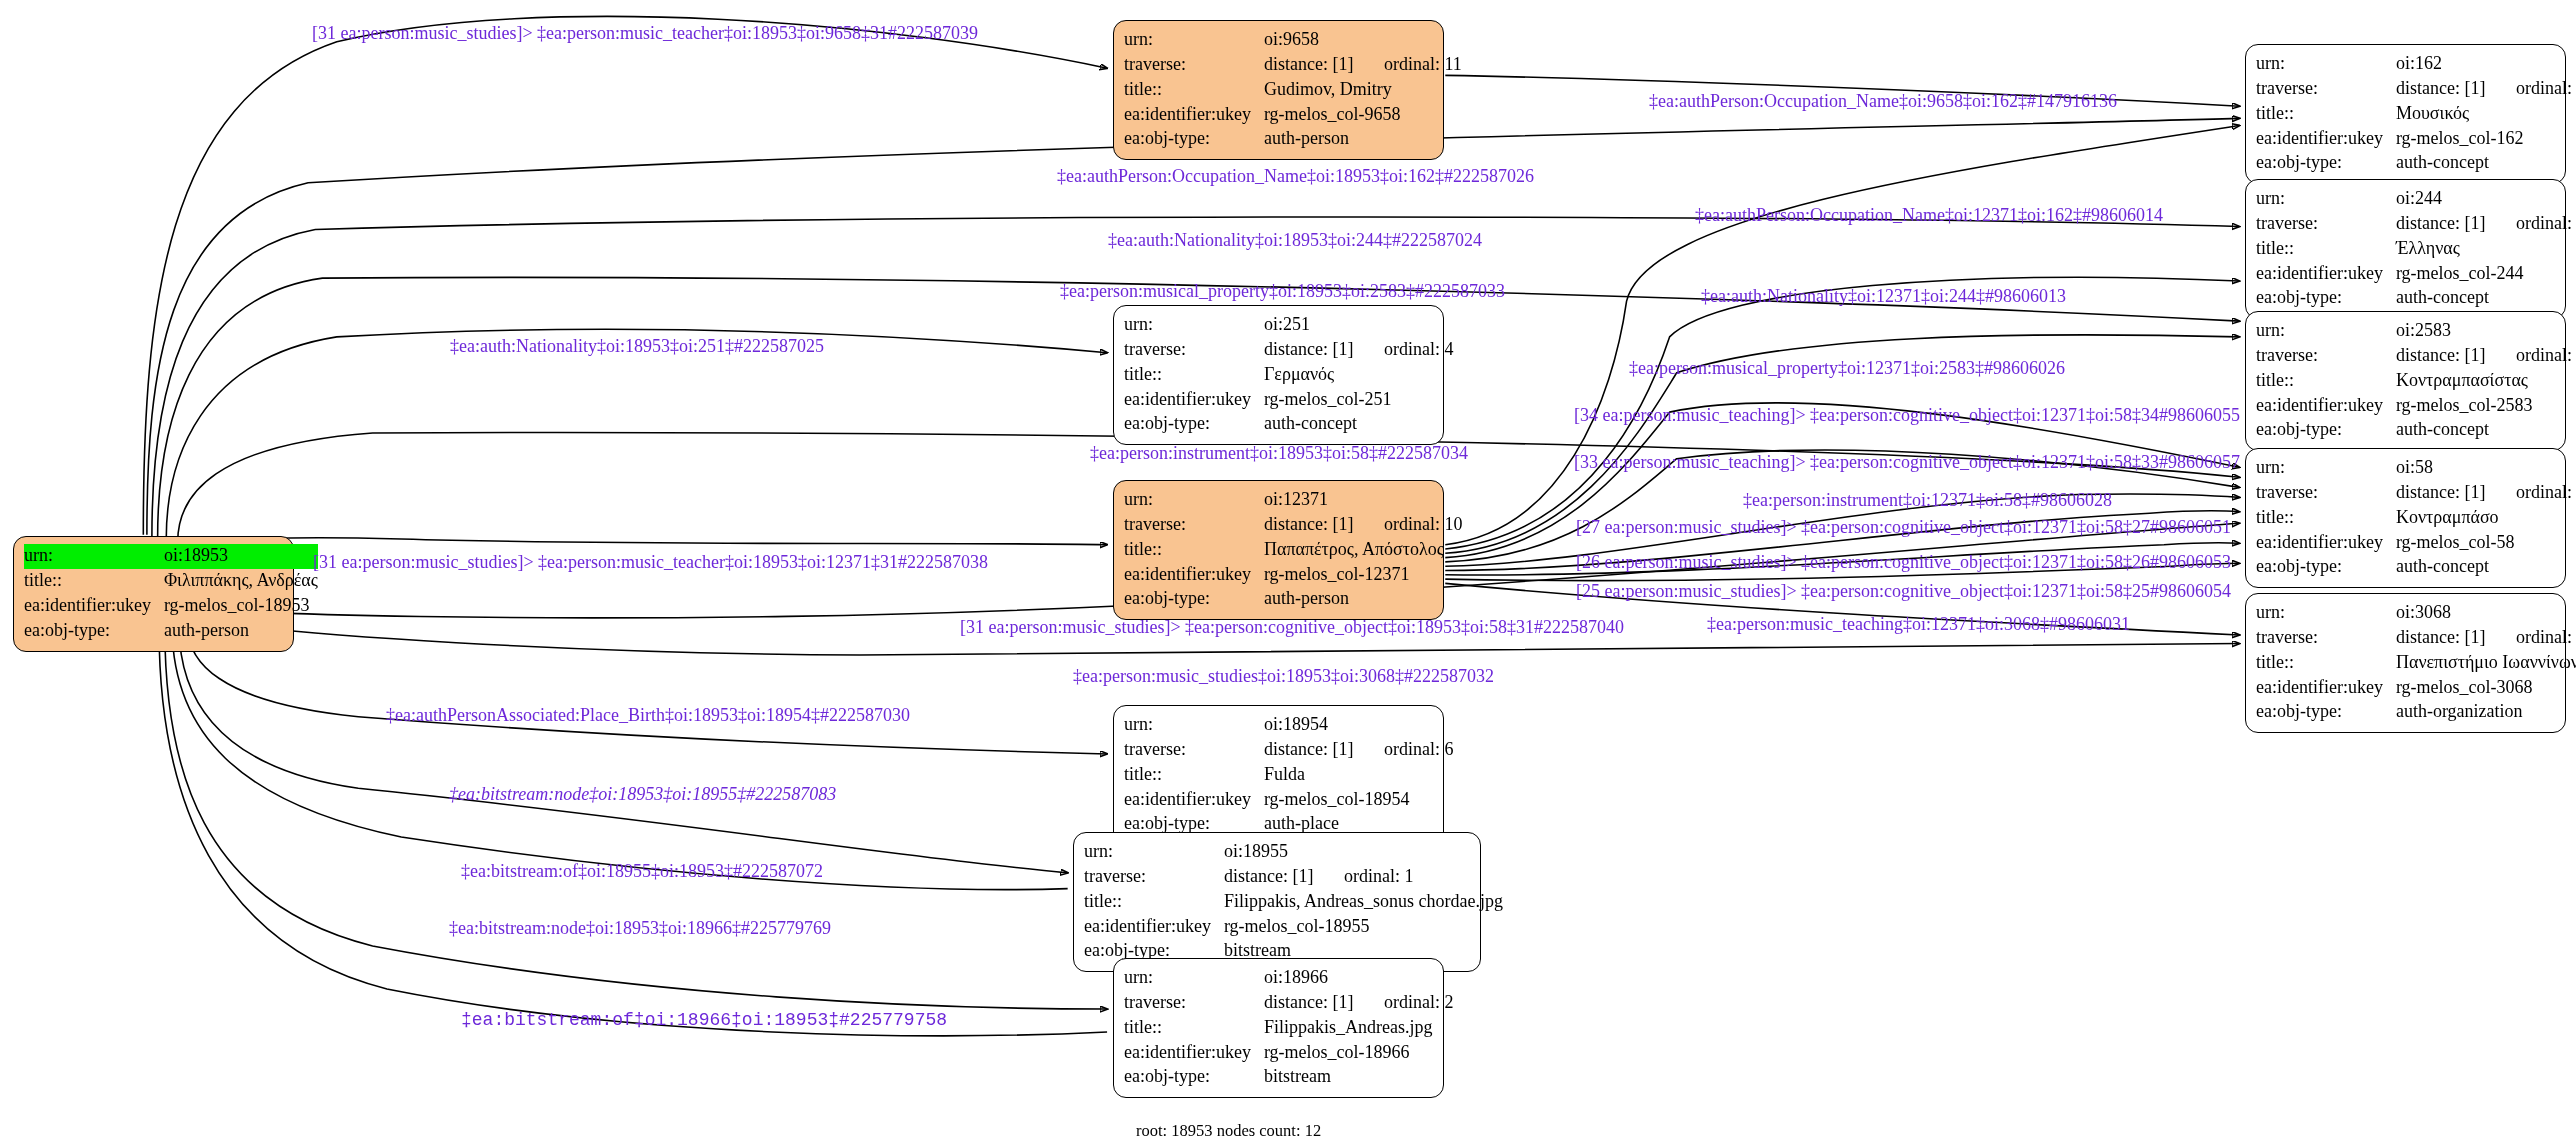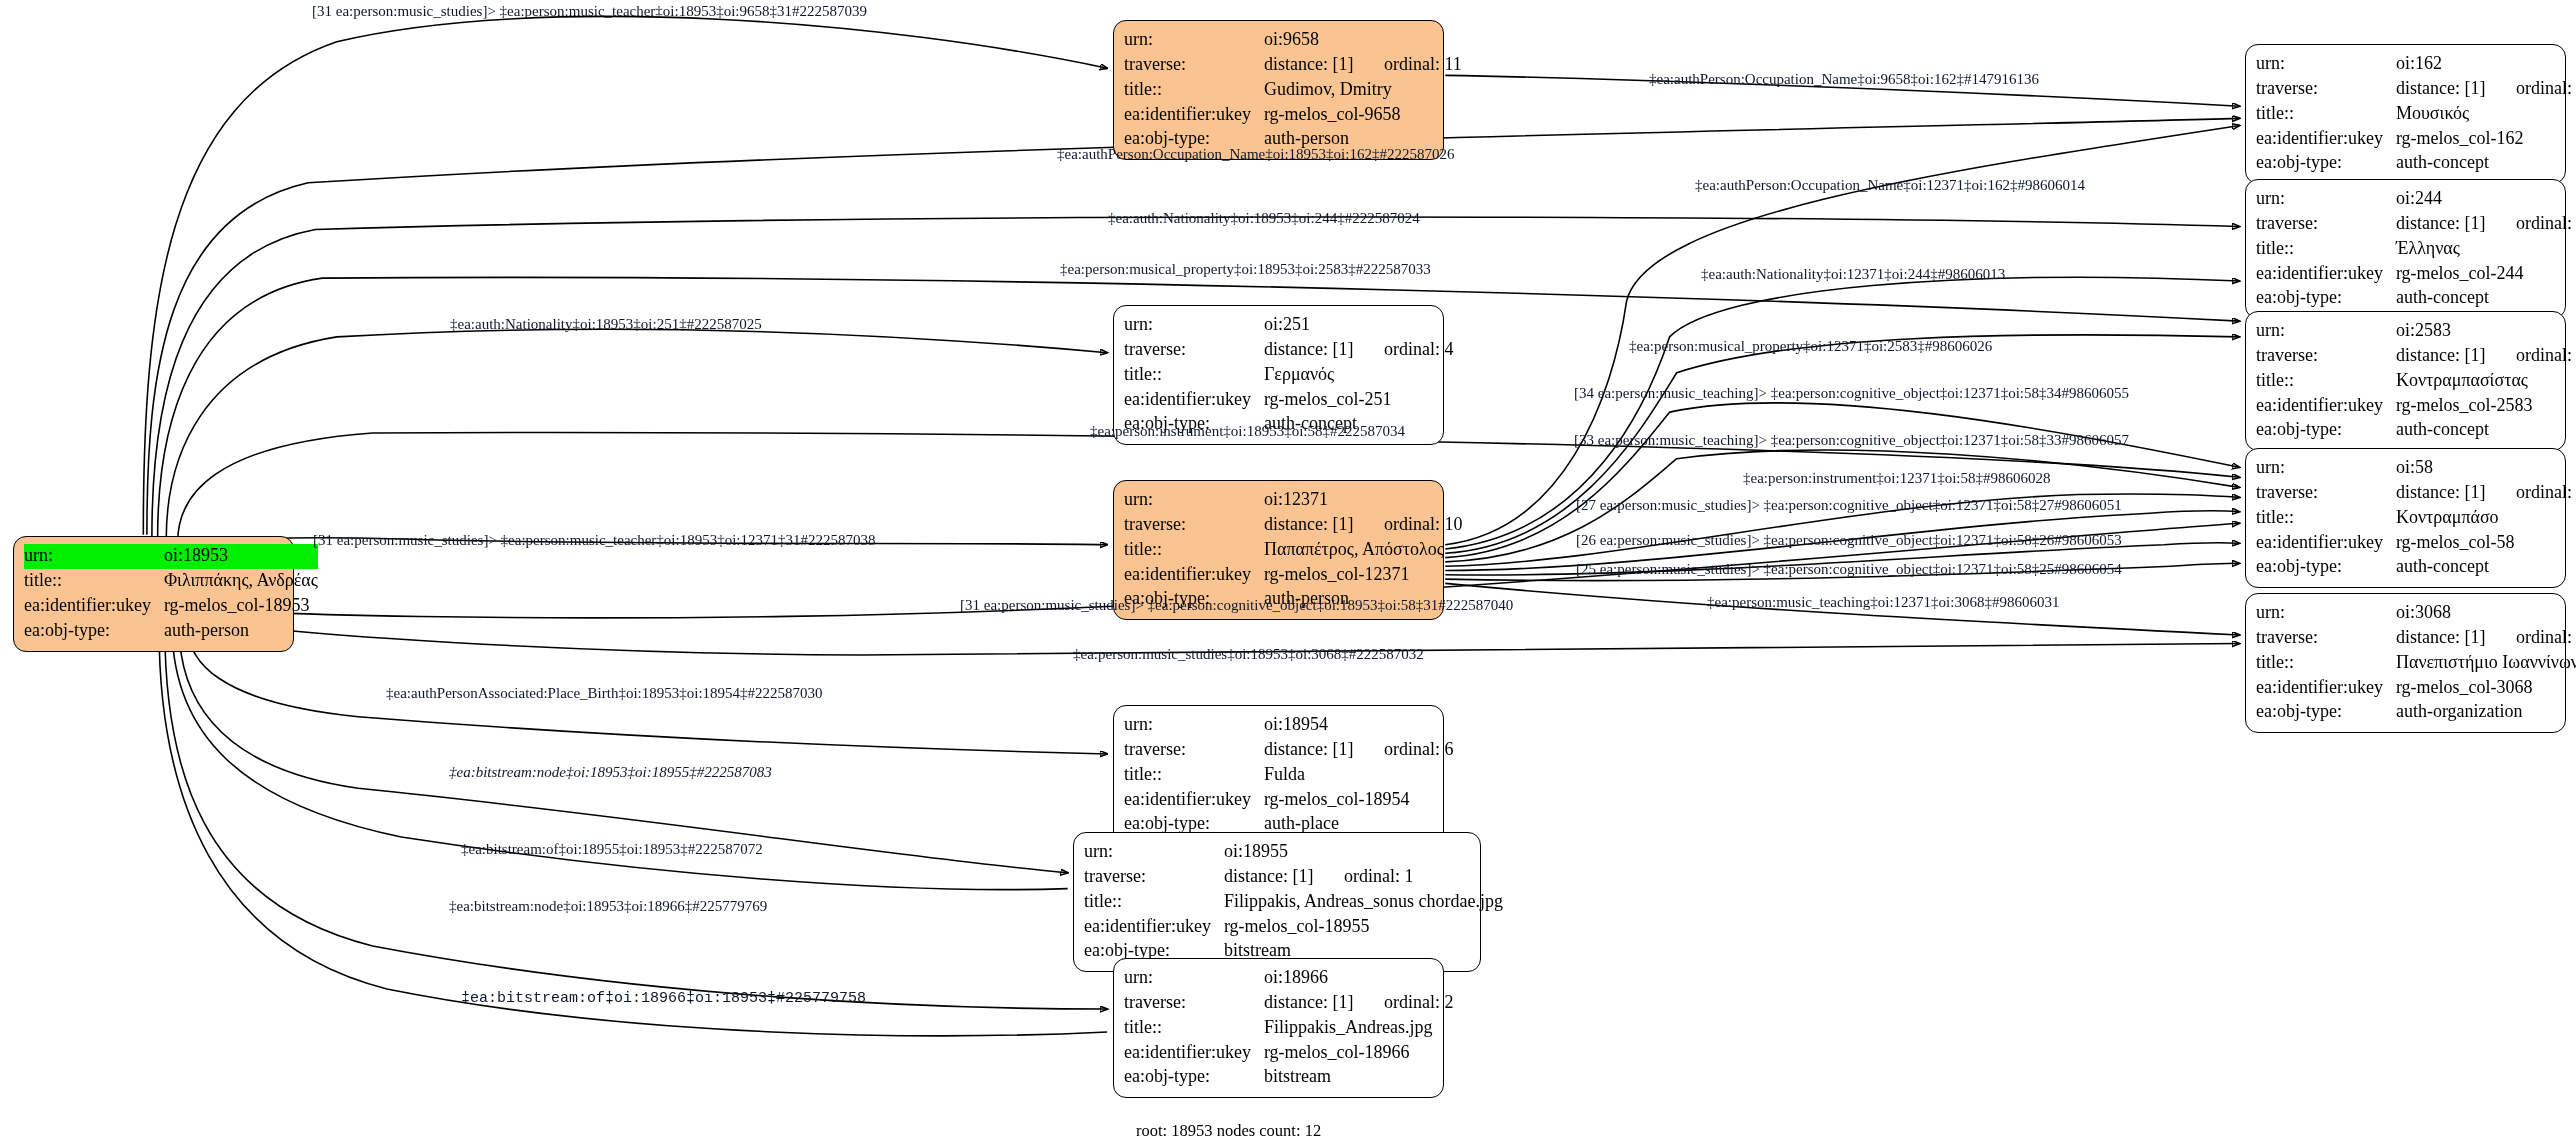--- a/index.html
+++ b/index.html
@@ -8,22 +8,22 @@
   svg#edges{position:absolute;left:0;top:0;width:2576px;height:1146px;pointer-events:none;}
   svg#edges path{fill:none;stroke:#000000;stroke-width:2.2;}
   .node{position:absolute;border:1.4px solid #000;border-radius:13px;background:#ffffff;
         box-sizing:border-box;padding:7.2px 10px 7.2px 10px;}
   .node.person{background:#f9c491;border-color:#000;}
   .node table{border-collapse:collapse;width:100%;}
   .node td{font-size:18px;line-height:1.30;padding:0 0 1.4px 0;white-space:nowrap;vertical-align:top;color:#000;}
   .node td.k{padding-right:13px;}
   .node td.v{}
   .kv-hl{background:#00ee00;}
-  .elabel{position:absolute;font-size:15px;color:#0f172a;white-space:nowrap;
-          line-height:1;letter-spacing:0px;}
+  .elabel{position:absolute;font-size:18px;color:#6d28d9;white-space:nowrap;
+          line-height:1;letter-spacing:0px;margin-top:20px;}
   .footer{position:absolute;font-size:16.5px;color:#000;white-space:nowrap;}
   .dist{display:inline-block;min-width:120px;}
 </style>
 </head>
 <body>
 
 <div id="canvas">
 
   <svg id="edges" viewBox="0 0 3595 1599">
     <defs>
@@ -399,21 +399,21 @@
             <td class="k">ea:obj-type:</td>
             <td class="v">auth-organization</td>
           </tr>
     </tbody>
       </table>
   </div>
 
   <div class="elabel" style="left:312px;top:4.3px;">[31 ea:person:music_studies]&gt; ‡ea:person:music_teacher‡oi:18953‡oi:9658‡31#222587039</div>
   <div class="elabel" style="left:1649px;top:72px;">‡ea:authPerson:Occupation_Name‡oi:9658‡oi:162‡#147916136</div>
   <div class="elabel" style="left:1057px;top:147px;">‡ea:authPerson:Occupation_Name‡oi:18953‡oi:162‡#222587026</div>
-  <div class="elabel" style="left:1695px;top:178px;text-align:center;">‡ea:authPerson:Occupation_Name‡oi:12371‡oi:162‡#98606014</div>
+  <div class="elabel" style="left:1695px;top:186px;text-align:center;">‡ea:authPerson:Occupation_Name‡oi:12371‡oi:162‡#98606014</div>
   <div class="elabel" style="left:1108px;top:211px;">‡ea:auth:Nationality‡oi:18953‡oi:244‡#222587024</div>
   <div class="elabel" style="left:1060px;top:262px;">‡ea:person:musical_property‡oi:18953‡oi:2583‡#222587033</div>
   <div class="elabel" style="left:1701px;top:267px;">‡ea:auth:Nationality‡oi:12371‡oi:244‡#98606013</div>
   <div class="elabel" style="left:450px;top:317px;">‡ea:auth:Nationality‡oi:18953‡oi:251‡#222587025</div>
   <div class="elabel" style="left:1629px;top:339px;">‡ea:person:musical_property‡oi:12371‡oi:2583‡#98606026</div>
   <div class="elabel" style="left:1574px;top:386px;">[34 ea:person:music_teaching]&gt; ‡ea:person:cognitive_object‡oi:12371‡oi:58‡34#98606055</div>
   <div class="elabel" style="left:1090px;top:424px;">‡ea:person:instrument‡oi:18953‡oi:58‡#222587034</div>
   <div class="elabel" style="left:1574px;top:433px;">[33 ea:person:music_teaching]&gt; ‡ea:person:cognitive_object‡oi:12371‡oi:58‡33#98606057</div>
   <div class="elabel" style="left:1743px;top:471px;">‡ea:person:instrument‡oi:12371‡oi:58‡#98606028</div>
   <div class="elabel" style="left:1576px;top:498px;">[27 ea:person:music_studies]&gt; ‡ea:person:cognitive_object‡oi:12371‡oi:58‡27#98606051</div>

